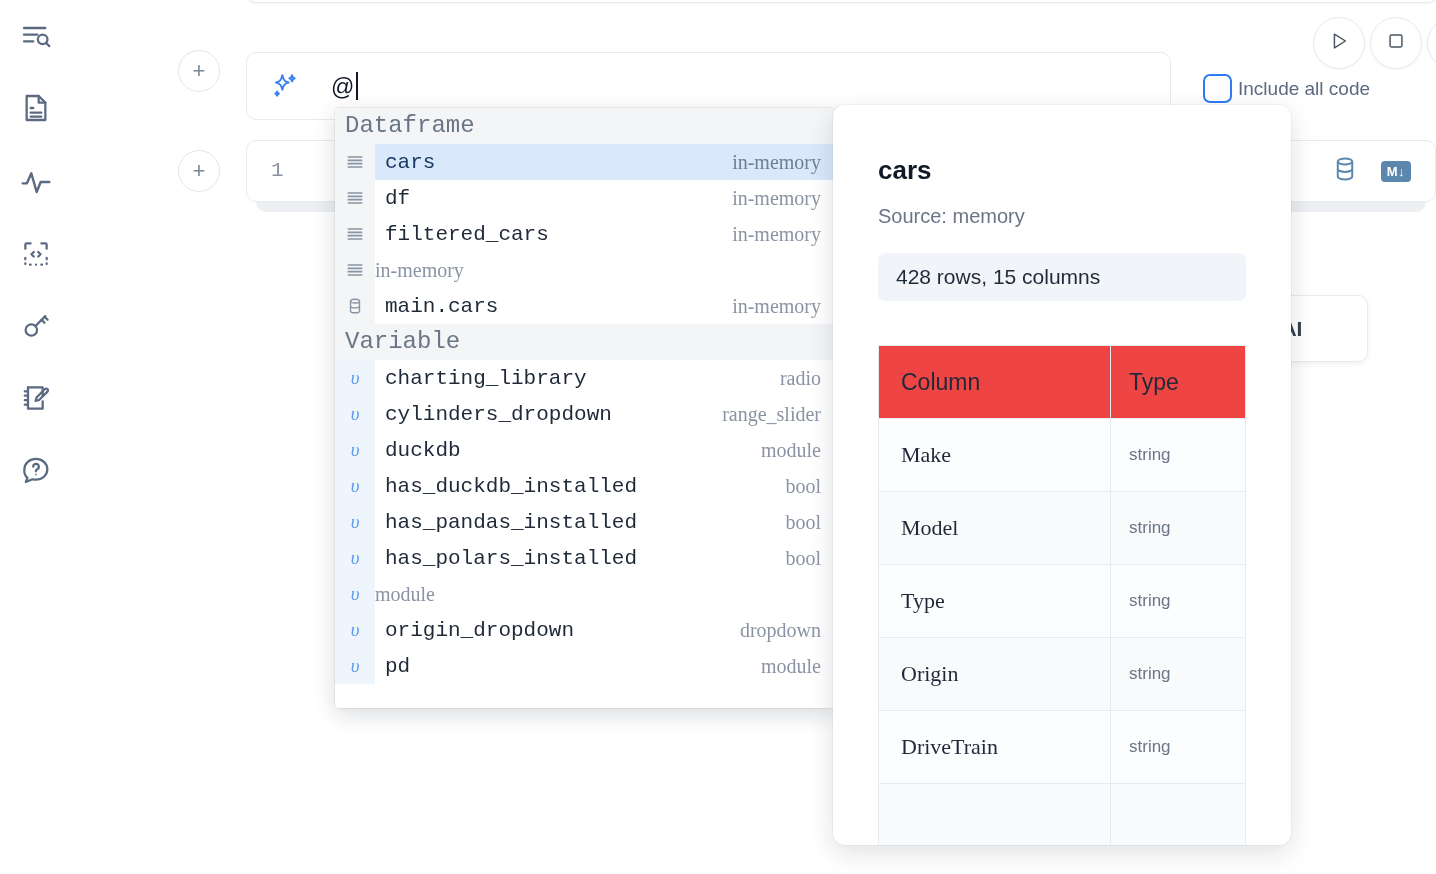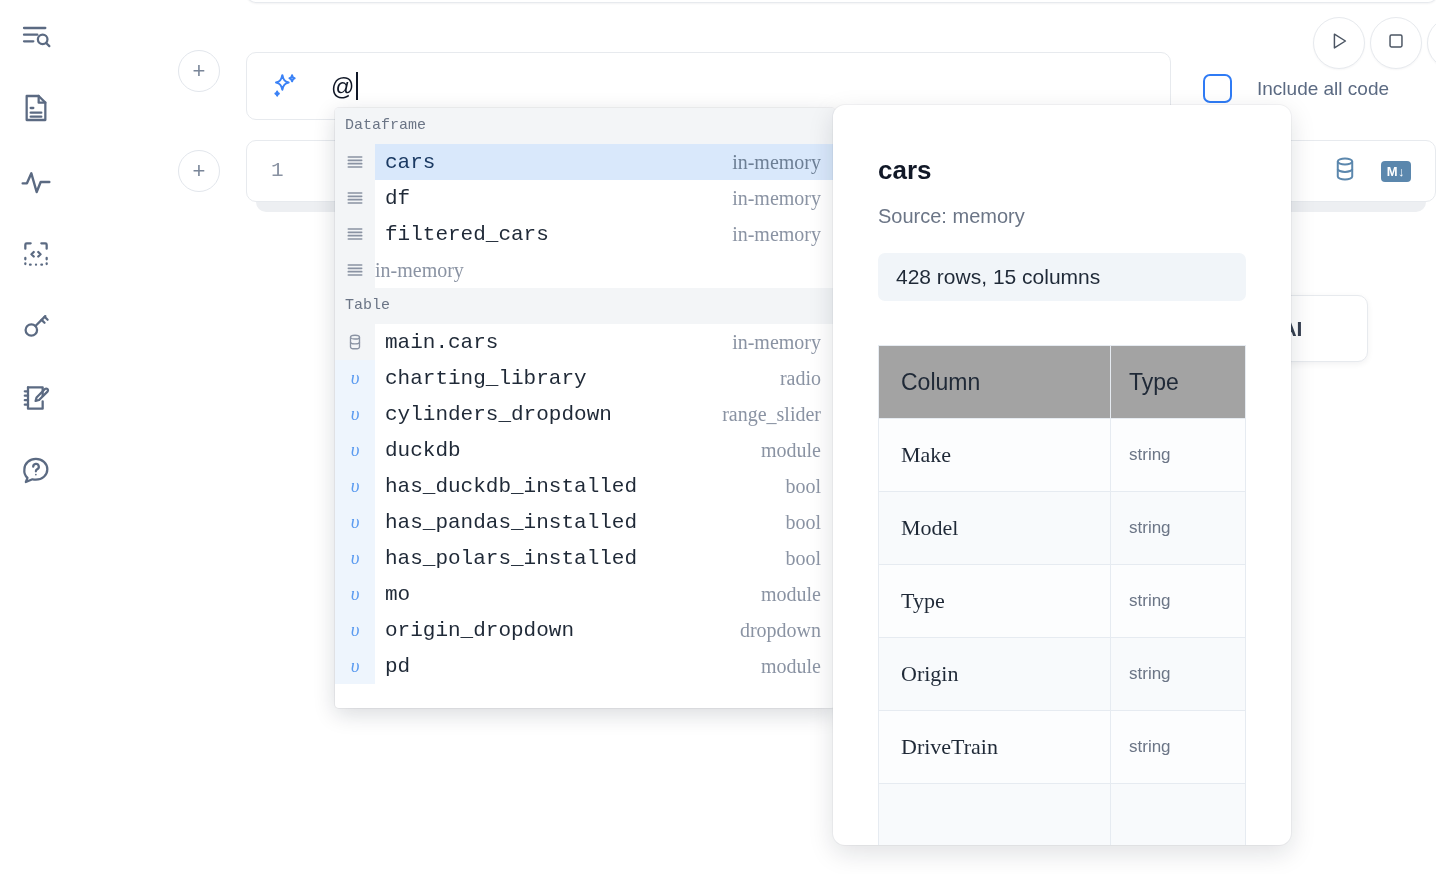--- a/index.html
+++ b/index.html
@@ -58,21 +58,21 @@
     border:1px solid #e7eaee; background:#fff;
     display:flex; align-items:center; justify-content:center;
     color:#4b5563;
     box-shadow:0 1px 2px rgba(15,23,42,.04);
   }
   .circle-btn.run { left:1313px; top:17px; }
   .circle-btn.stop { left:1370px; top:17px; }
   .circle-btn.extra { left:1427px; top:17px; }
 
   
-  .include-row { position:absolute; left:1203px; top:74px; display:flex; align-items:center; gap:25px; }
+  .include-row { position:absolute; left:1203px; top:74px; display:flex; align-items:center; gap:6px; }
   .chk {
     width:29px; height:29px; border:2px solid #2f7bf5; border-radius:7px; background:#fff;
     box-sizing:border-box;
   }
   .include-label { font-size:19px; color:#5b6a82; white-space:nowrap; }
 
   
   .code-cell {
     position:absolute; left:246px; top:140px; width:1190px; height:62px;
     background:#fff; border:1px solid #e7eaee; border-radius:10px;
@@ -106,21 +106,21 @@
   
   .ac {
     position:absolute; left:335px; top:108px; width:500px; height:600px;
     background:#fff; border-radius:4px;
     box-shadow:0 6px 22px rgba(15,23,42,.16), 0 0 0 1px rgba(15,23,42,.05);
     overflow:hidden;
     font-family:"Liberation Mono", monospace;
   }
   .ac-group {
     height:36px; line-height:36px; padding-left:10px;
-    background:#f3f5f7; color:#6b7586; font-size:15px;
+    background:#f3f5f7; color:#6b7586; font-size:24px;
   }
   .ac-row {
     position:relative; height:36px; display:flex; align-items:center;
     background:#fff;
   }
   .ac-row .ic {
     width:40px; min-width:40px; height:36px; display:flex; align-items:center; justify-content:center;
     background:#f3f5f7; color:#8a93a3;
   }
   .ac-row.var .ic { background:#eef5fd; color:#5b9bf0; font-style:italic; font-size:19px; font-family:"Liberation Serif", serif;}
@@ -151,21 +151,21 @@
   .info-pill {
     position:absolute; left:45px; top:148px; width:368px; height:48px;
     background:#f1f5f9; border-radius:7px;
     display:flex; align-items:center; padding-left:18px; box-sizing:border-box;
     font-size:21px; color:#1f2937;
   }
   .info-table { position:absolute; left:45px; top:240px; width:368px; border-collapse:collapse; }
   .info-table th, .info-table td {
     border:1px solid #e6ebf1; text-align:left; height:73px; box-sizing:border-box;
   }
-  .info-table th { background:#a3a3a3; font-weight:normal; font-size:23px; color:#1f2937; padding-left:22px; }
+  .info-table th { background:#ef4444; font-weight:normal; font-size:23px; color:#1f2937; padding-left:22px; }
   .info-table th.t2, .info-table td.t2 { width:135px; padding-left:18px; }
   .info-table td.col {
     font-family:Liberation Serif, serif; font-size:22px; color:#1f2937; padding-left:22px;
   }
   .info-table td.t2 { font-size:17px; color:#6b7586; }
   .info-table tr:nth-child(odd) td { background:#fcfdfe; }
   .info-table tr:nth-child(even) td { background:#f8fafc; }
 </style>
 </head>
 <body>
@@ -366,32 +366,32 @@
           <span class="ic">
             <svg width="20" height="20" viewBox="0 0 24 24" fill="none" stroke="currentColor" stroke-width="2" stroke-linecap="round">
               <line x1="4" y1="6" x2="20" y2="6"></line>
               <line x1="4" y1="10" x2="20" y2="10"></line>
               <line x1="4" y1="14" x2="20" y2="14"></line>
               <line x1="4" y1="18" x2="20" y2="18"></line>
             </svg>
           </span>
           <span class="ty">in-memory</span>
         </div>
-        <div class="ac-group">Table</div>
         <div class="ac-row">
           <span class="ic">
             <svg width="18" height="18" viewBox="0 0 24 24" fill="none" stroke="currentColor" stroke-width="1.8">
               <ellipse cx="12" cy="5.5" rx="6" ry="2.5"></ellipse>
               <path d="M6 5.5v13c0 1.4 2.7 2.5 6 2.5s6-1.1 6-2.5v-13"></path>
               <path d="M6 12c0 1.4 2.7 2.5 6 2.5s6-1.1 6-2.5"></path>
             </svg>
           </span>
           <span class="nm">main.cars</span>
           <span class="ty">in-memory</span>
         </div>
+        <div class="ac-group">Variable</div>
         <div class="ac-row var">
           <span class="ic">υ</span>
           <span class="nm">charting_library</span>
           <span class="ty">radio</span>
         </div>
         <div class="ac-row var">
           <span class="ic">υ</span>
           <span class="nm">cylinders_dropdown</span>
           <span class="ty">range_slider</span>
         </div>
@@ -410,21 +410,20 @@
           <span class="nm">has_pandas_installed</span>
           <span class="ty">bool</span>
         </div>
         <div class="ac-row var">
           <span class="ic">υ</span>
           <span class="nm">has_polars_installed</span>
           <span class="ty">bool</span>
         </div>
         <div class="ac-row var">
           <span class="ic">υ</span>
-          <span class="nm">mo</span>
           <span class="ty">module</span>
         </div>
         <div class="ac-row var">
           <span class="ic">υ</span>
           <span class="nm">origin_dropdown</span>
           <span class="ty">dropdown</span>
         </div>
         <div class="ac-row var">
           <span class="ic">υ</span>
           <span class="nm">pd</span>

